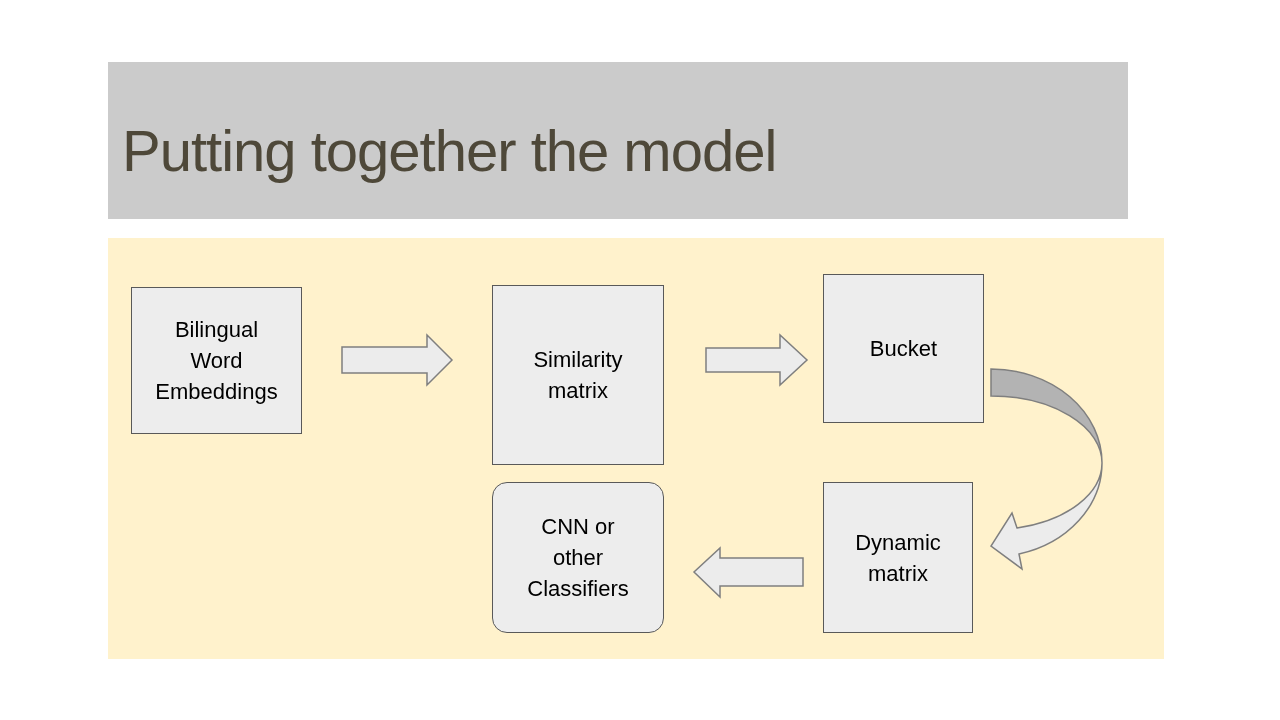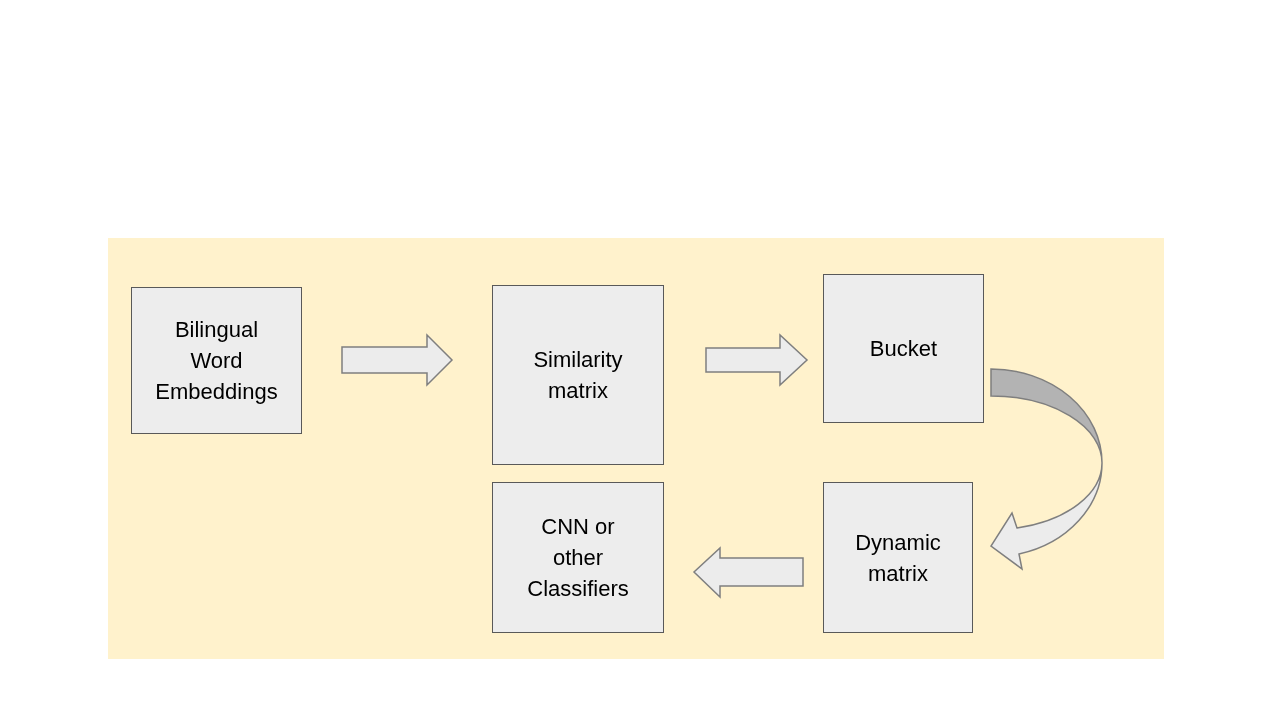--- a/index.html
+++ b/index.html
@@ -52,40 +52,43 @@
     justify-content: center;
     text-align: center;
     font-size: 22px;
     line-height: 31px;
     color: #000000;
     white-space: pre-line;
   }
   .box-bilingual   { left: 23px;  top: 49px;  width: 171px; height: 147px; }
   .box-similarity  { left: 384px; top: 47px;  width: 172px; height: 180px; text-align: center; }
   .box-bucket      { left: 715px; top: 36px;  width: 161px; height: 149px; }
-  .box-cnn         { left: 384px; top: 244px; width: 172px; height: 151px; }
+  .box-cnn         { left: 384px; top: 244px; width: 172px; height: 151px; border-radius: 15px; }
   .box-dynamic     { left: 715px; top: 244px; width: 150px; height: 151px; }
   .arrow-layer {
     position: absolute;
     left: 0;
     top: 0;
     width: 1280px;
     height: 720px;
     pointer-events: none;
   }
   .arrow-layer path {
     stroke: #7f7f7f;
     stroke-width: 1.5;
   }
 </style>
 </head>
 <body>
 
 <div class="slide">
 
+  <div class="title-bar">
+    <div class="title-text">Putting together the model</div>
+  </div>
 
   <div class="content-area">
     <div class="box box-bilingual">Bilingual
 Word
 Embeddings</div>
     <div class="box box-similarity">Similarity
 matrix</div>
     <div class="box box-bucket">Bucket</div>
     <div class="box box-cnn">CNN or
 other

